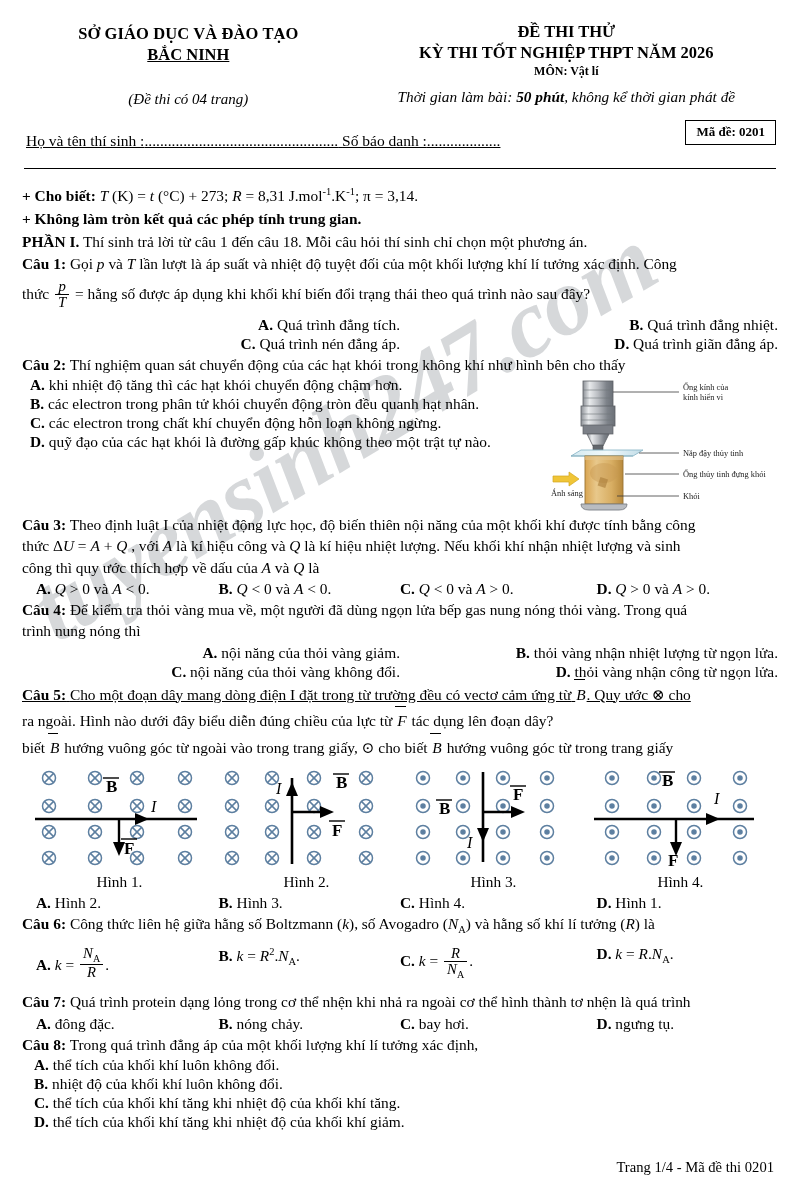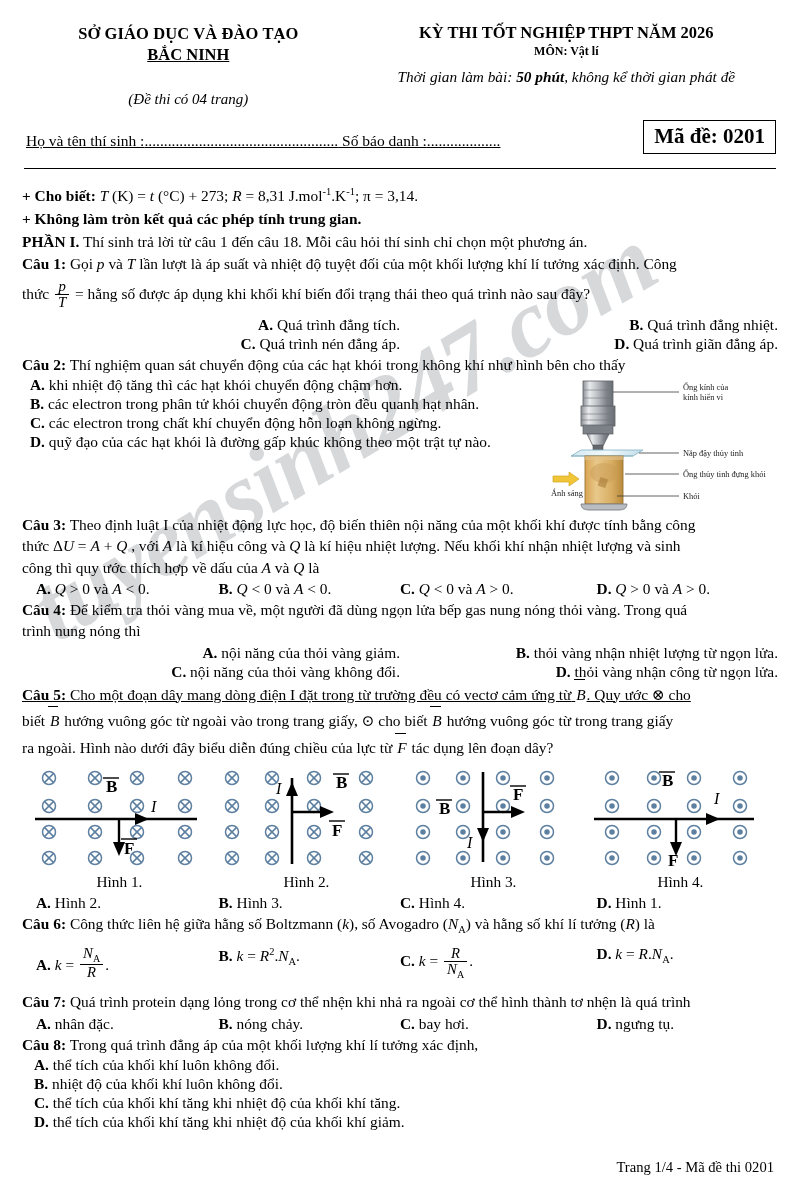--- a/index.html
+++ b/index.html
@@ -92,21 +92,21 @@
     white-space: nowrap;
     padding-left: 4px;
   }
   .codebox {
     position: absolute;
     right: 2px;
     top: -4px;
     border: 1.6px solid #000;
     padding: 3px 10px 4px 10px;
     font-weight: 700;
-    font-size: 21px;
+    font-size: 13px;
     background: #fff;
   }
   .hrule {
     border: none;
     border-top: 1.7px solid #000;
     margin: 10px 2px 0 2px;
   }
 
   
   .para {
@@ -200,20 +200,21 @@
 
   <div class="content">
 
     <div class="hdr">
       <div class="hdr-left">
         <div class="org1">SỞ GIÁO DỤC VÀ ĐÀO TẠO</div>
         <div class="org2">BẮC NINH</div>
         <div class="pages-note">(Đề thi có 04 trang)</div>
       </div>
       <div class="hdr-right">
+        <div class="ex1">ĐỀ THI THỬ</div>
         <div class="ex2">KỲ THI TỐT NGHIỆP THPT NĂM 2026</div>
         <div class="ex3">
           <span>MÔN:</span>
           <span>Vật lí</span>
         </div>
         <div class="time">
           <span class="it">Thời gian làm bài:</span>
           <b class="it">50 phút</b><span class="it">, không kể thời gian phát đề</span>
         </div>
       </div>
@@ -303,30 +304,30 @@
       <div class="c1" style="padding-left:10px;"><b>C.</b> <span>nội năng của thỏi vàng không đổi.</span></div>
       <div class="c2"><b>D.</b> <span>thỏi vàng nhận công từ ngọn lửa.</span></div>
     </div>
 
     <div class="q" style="margin-top:2px;line-height:1.55;text-decoration:underline;">
       <b>Câu 5:</b>
       <span>Cho một đoạn dây mang dòng điện I đặt trong từ trường đều có vectơ cảm ứng từ</span>
       <span class="vec">B</span><span>. Quy ước ⊗ cho</span>
     </div>
     <div class="q" style="margin-top:3px;line-height:1.55;">
+      <span>ra ngoài. Hình nào dưới đây biểu diễn đúng chiều của lực từ</span>
+      <span class="vec">F</span>
+      <span>tác dụng lên đoạn dây?</span>
+    </div>
+    <div class="q" style="margin-top:3px;line-height:1.55;">
       <span>biết</span>
       <span class="vec">B</span>
       <span>hướng vuông góc từ ngoài vào trong trang giấy, ⊙ cho biết</span>
       <span class="vec">B</span>
       <span>hướng vuông góc từ trong trang giấy</span>
-    </div>
-    <div class="q" style="margin-top:3px;line-height:1.55;">
-      <span>ra ngoài. Hình nào dưới đây biểu diễn đúng chiều của lực từ</span>
-      <span class="vec">F</span>
-      <span>tác dụng lên đoạn dây?</span>
     </div>
 
     <div class="figs">
 
       <div class="figbox">
         <svg width="186" height="104" viewBox="0 0 186 104">
           <g stroke="#5d7fa0" fill="none" stroke-width="1.5">
             <g>
               <g>
                   <circle cx="22" cy="14" r="6.5"></circle>
@@ -748,21 +749,21 @@
         <b>D.</b>
         <span><span class="mi">k</span> = <span class="mi">R</span>.<span class="mi">N</span><sub>A</sub>.</span>
       </div>
     </div>
 
     <div class="q" style="margin-top:12px;">
       <b>Câu 7:</b>
       <span>Quá trình protein dạng lỏng trong cơ thể nhện khi nhả ra ngoài cơ thể hình thành tơ nhện là quá trình</span>
     </div>
     <div class="ans4">
-      <div class="a"><b>A.</b> <span>nhân đặc.</span></div>
+      <div class="a"><b>A.</b> <span>đông đặc.</span></div>
       <div class="bb"><b>B.</b> <span>nóng chảy.</span></div>
       <div class="c"><b>C.</b> <span>bay hơi.</span></div>
       <div class="d"><b>D.</b> <span>ngưng tụ.</span></div>
     </div>
 
     <div class="q">
       <b>Câu 8:</b>
       <span>Trong quá trình đẳng áp của một khối lượng khí lí tưởng xác định,</span>
     </div>
     <div class="ansline"><b>A.</b> <span>thể tích của khối khí luôn không đổi.</span></div>

